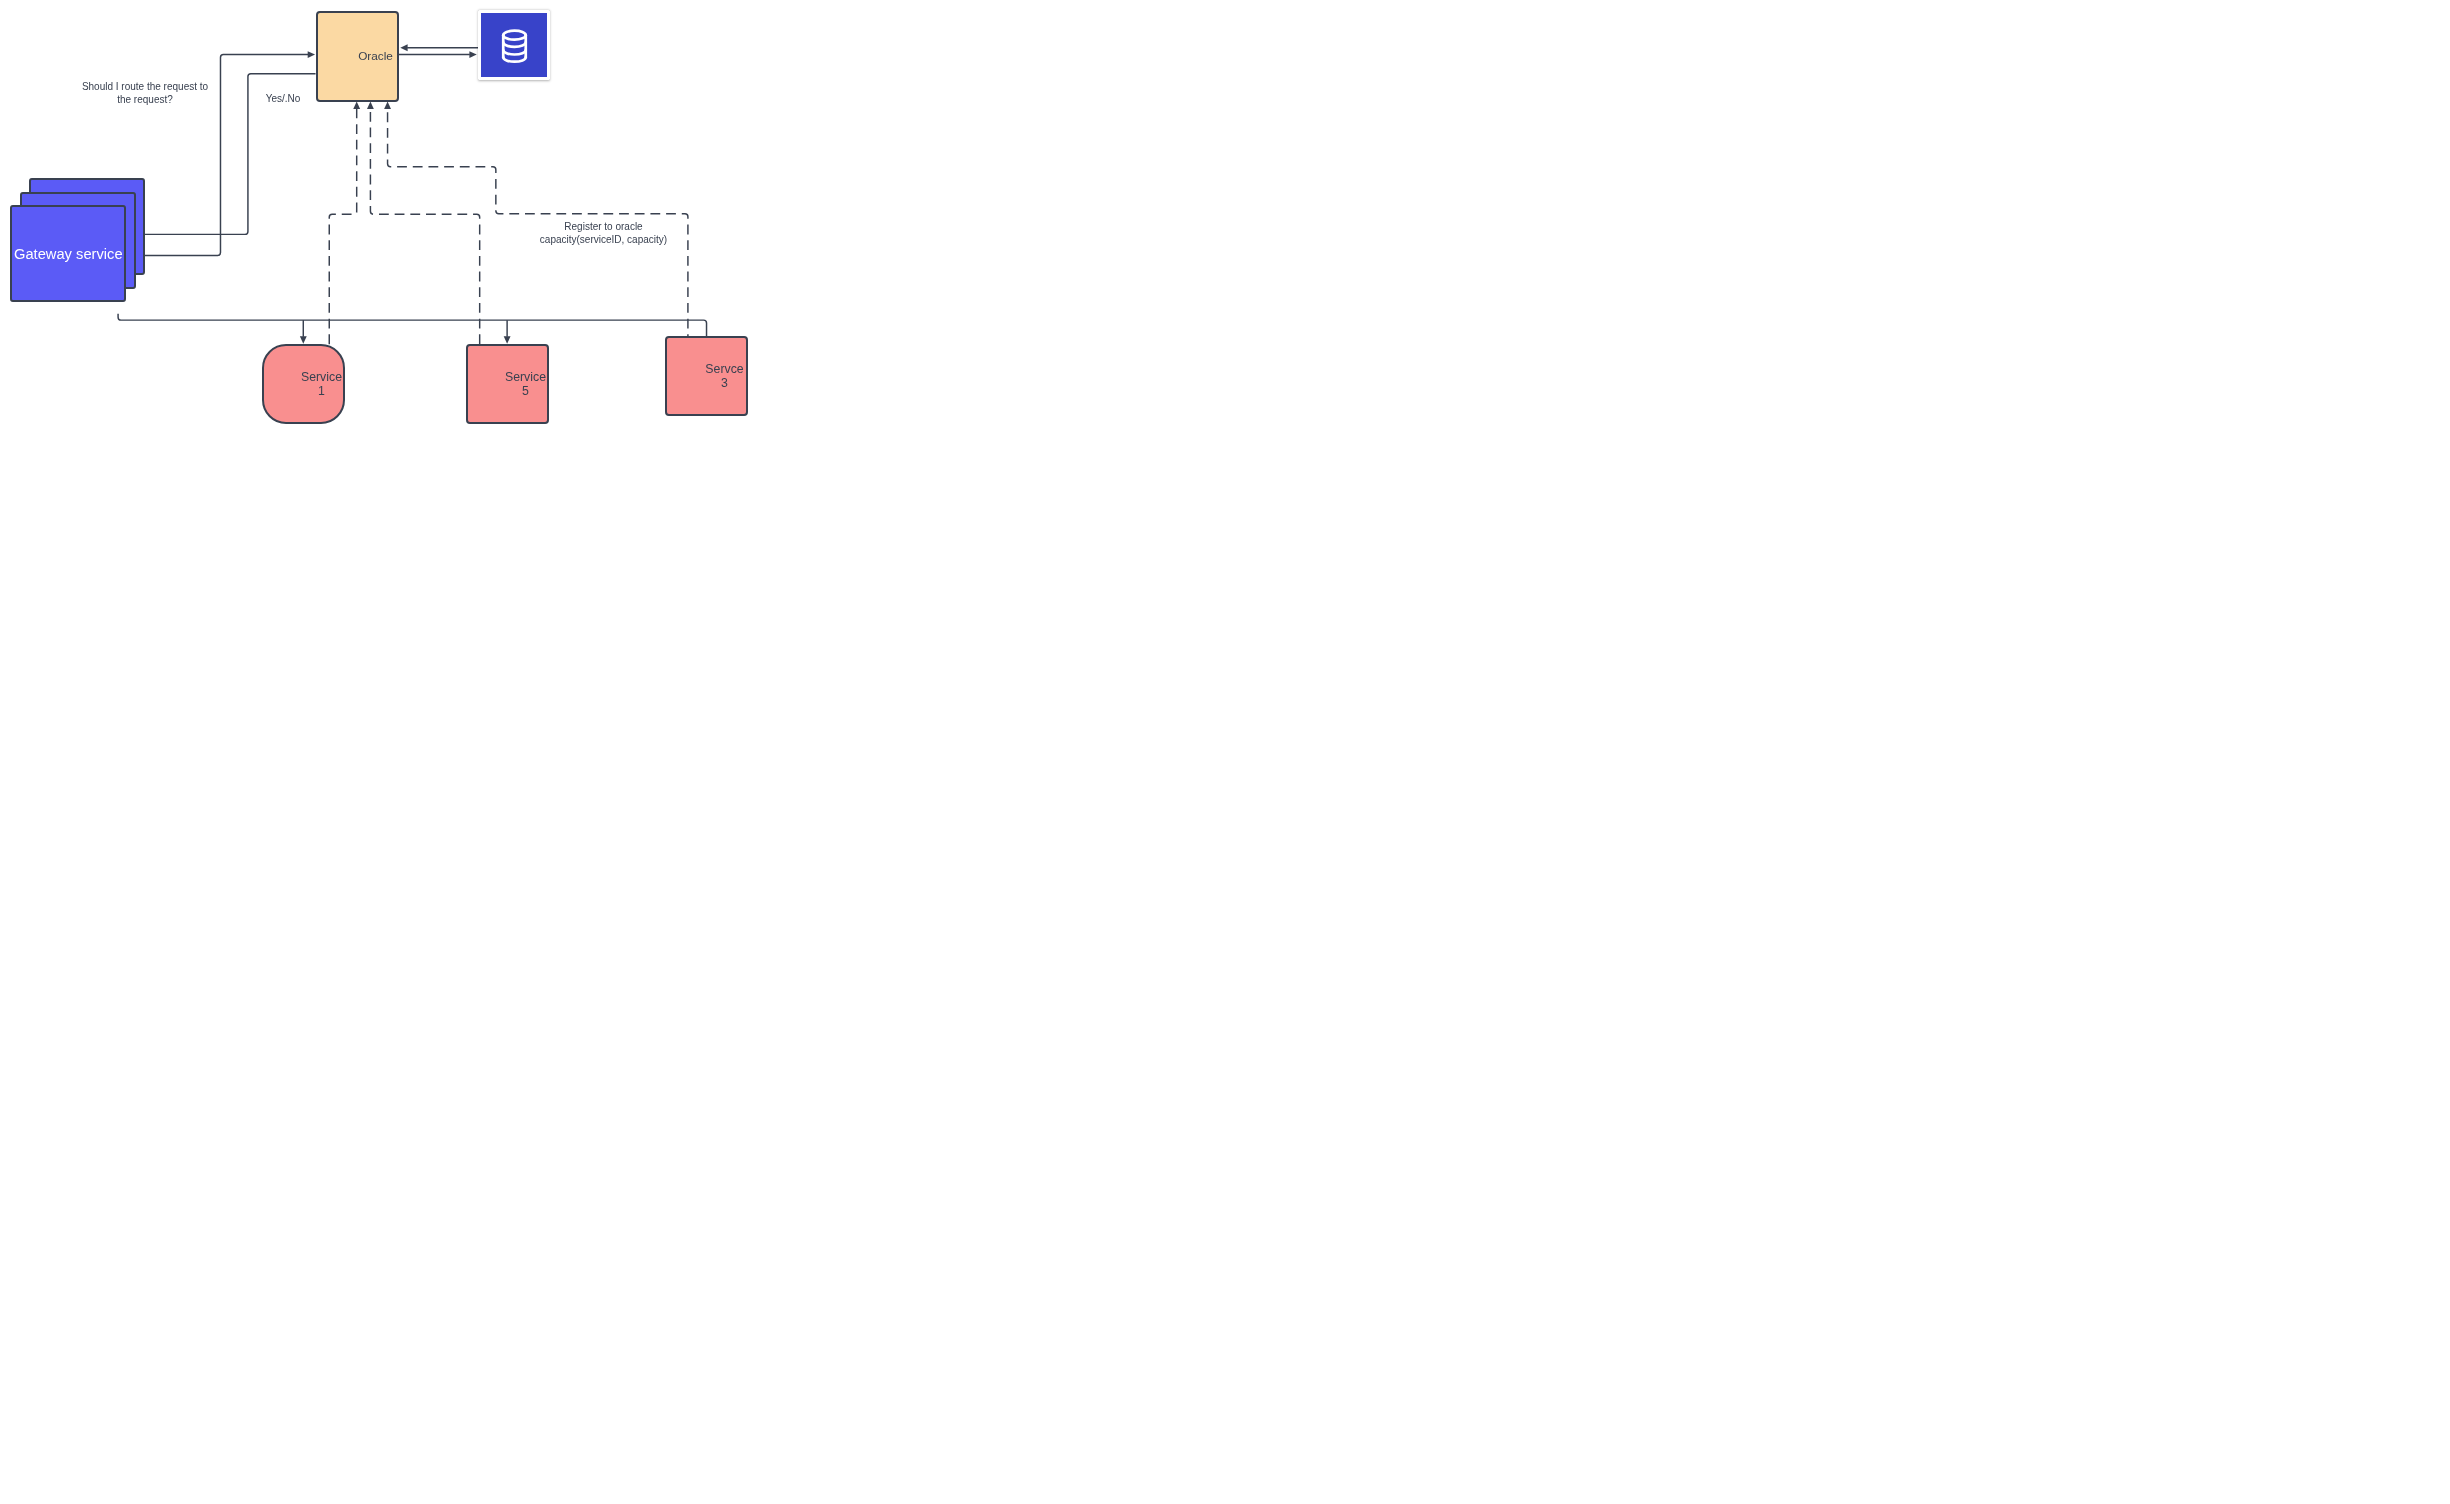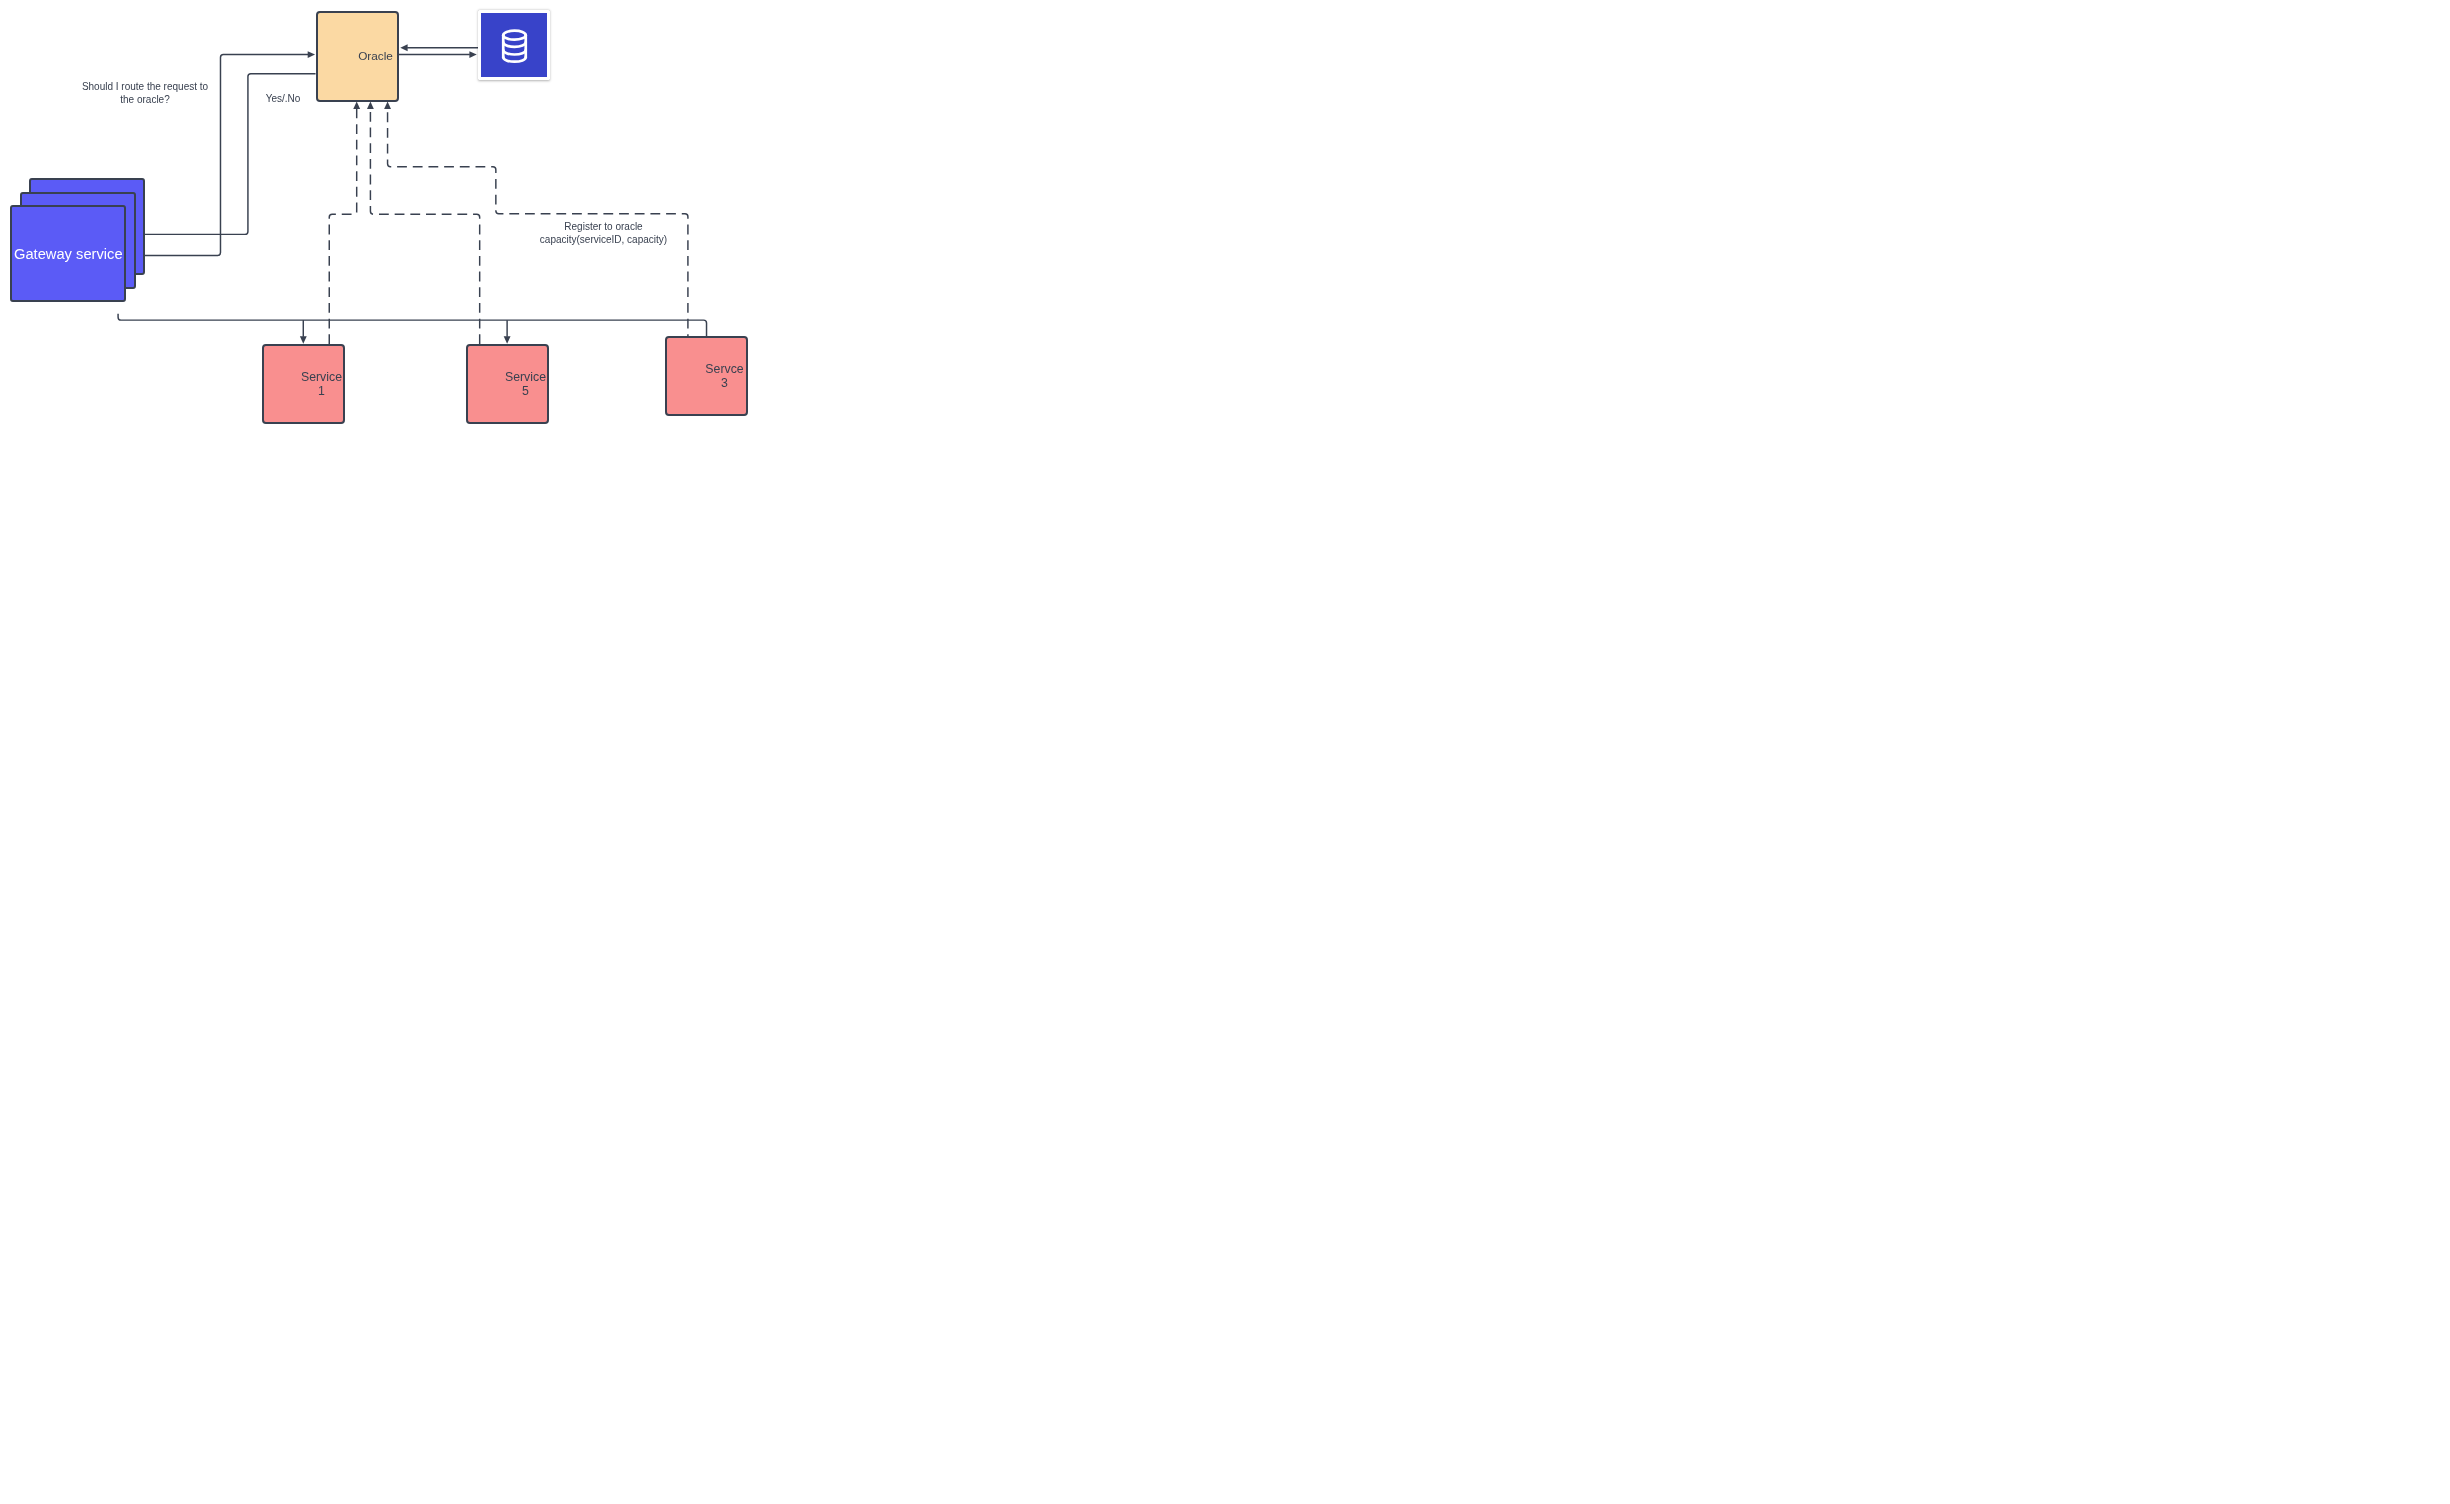--- a/index.html
+++ b/index.html
@@ -19,21 +19,21 @@
   .node{position:absolute; box-sizing:border-box; display:flex; align-items:center; justify-content:center;
         border:2.5px solid var(--box-border); color:var(--text-dark); text-align:center;padding-left:36px;}
   .oracle{left:316px; top:10.8px; width:83px; height:91px; background:var(--oracle-fill);
           border-radius:3.9px; font-size:11.8px;}
   .gw{left:0; top:0; width:116px; height:97px; background:var(--gateway-fill); border-radius:2.9px; position:absolute; box-sizing:border-box; border:2.5px solid var(--box-border);}
   .gw.front{left:10.3px; top:205px; display:flex; align-items:center; justify-content:center;
             color:var(--text-light); font-size:14.7px;}
   .gw.middle{left:19.6px; top:192px;}
   .gw.back{left:29px; top:178px;}
   .service{width:83px; height:80px; background:var(--service-fill); border-radius:3.9px; font-size:12.3px;}
-  .s1{left:262px; top:344px;}
+  .s1{left:262px; top:344px;border-radius:24px;}
   .s2{left:466px; top:344px; width:83px;}
   .s3{left:665px; top:336px;}
   .db-tile{position:absolute; left:478px; top:10.3px; width:72px; height:70px; box-sizing:border-box;
            background:#fff; padding:2.9px; border-radius:1.5px;
            box-shadow:0 0.5px 2.5px rgba(0,0,0,0.30), 0 0 0.5px rgba(0,0,0,0.18);}
   .db-blue{width:100%; height:100%; background:var(--db-blue); display:flex; align-items:center; justify-content:center;}
   .note{position:absolute; color:var(--text-dark); font-size:10px; line-height:13.2px; text-align:center;}
   .note.q{left:69px; top:80px; width:152px;}
   .note.yn{left:251px; top:92px; width:64px; text-align:center;}
   .note.reg{left:530px; top:220px; width:147px;}
@@ -102,21 +102,21 @@
   </div>
   <div class="node service s2">
     <span>Service 5</span>
   </div>
   <div class="node service s3">
     <span>Servce 3</span>
   </div>
 
   <div class="note q">
     <div>Should I route the request to</div>
-    <div>the oracle?</div>
+    <div>the request?</div>
   </div>
   <div class="note yn">Yes/.No</div>
   <div class="note reg">
     <div>Register to oracle</div>
     <div>capacity(serviceID, capacity)</div>
   </div>
 
 </div>
 
 

